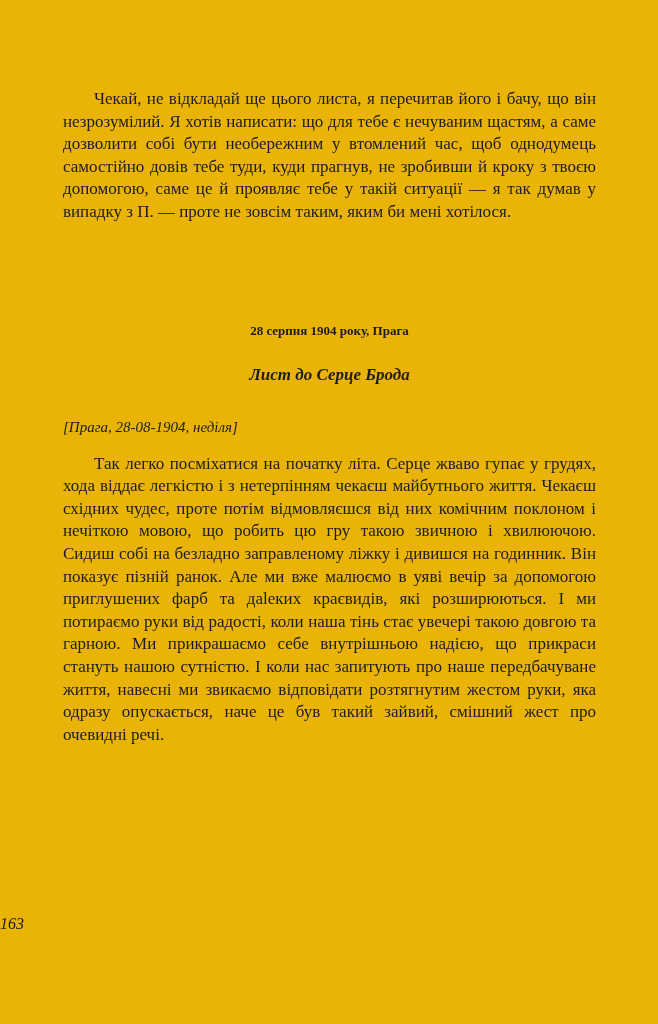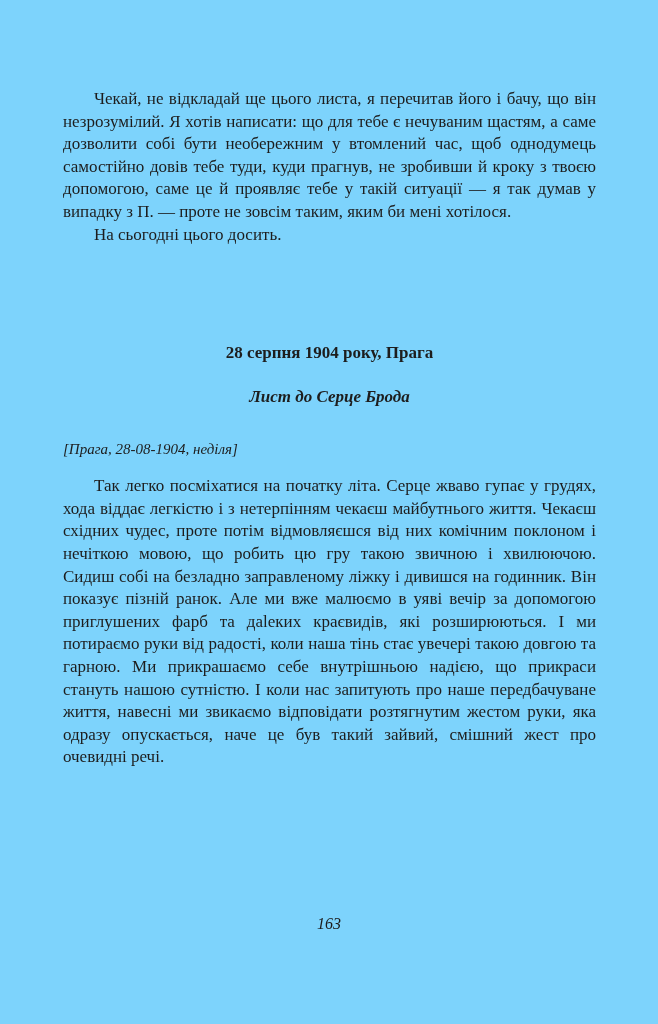--- a/index.html
+++ b/index.html
@@ -4,21 +4,21 @@
 <style>
   html, body {
     margin: 0;
     padding: 0;
     background: #ffffff;
   }
   .book-page {
     position: relative;
     width: 658px;
     height: 1024px;
-    background: #7dd3fc;
+    background: #eab308;
     color: #1d1d1d;
     font-family: "Liberation Serif", "DejaVu Serif", serif;
     box-sizing: border-box;
     overflow: hidden;
   }
   .text-block {
     padding: 88px 62px 0 63px;
   }
   .para {
     margin: 0;
@@ -26,21 +26,21 @@
     line-height: 22.6px;
     text-align: justify;
     text-justify: inter-word;
   }
   .indent {
     text-indent: 31px;
   }
   .heading {
     margin: 96px 0 0 0;
     text-align: center;
-    font-size: 17px;
+    font-size: 13px;
     font-weight: bold;
     line-height: 22px;
   }
   .subheading {
     margin: 22px 0 0 0;
     text-align: center;
     font-size: 17px;
     font-weight: bold;
     font-style: italic;
     line-height: 22px;
@@ -53,32 +53,31 @@
     text-align: left;
   }
   .body-para {
     margin-top: 16px;
   }
   .page-number {
     position: absolute;
     bottom: 91px;
     left: 0;
     right: 0;
-    text-align: center;
+    text-align: left;
     font-style: italic;
     font-size: 16px;
     color: #1d1d1d;
   }
 </style>
 </head>
 <body>
 
 <div class="book-page">
   <div class="text-block">
     <p class="para indent">Чекай, не відкладай ще цього листа, я перечитав його і бачу, що він незрозумілий. Я хотів написати: що для тебе є нечуваним щастям, а саме дозволити собі бути необережним у втомлений час, щоб однодумець самостійно довів тебе туди, куди прагнув, не зробивши й кроку з твоєю допомогою, саме це й проявляє тебе у такій ситуації — я так думав у випадку з П. — проте не зовсім таким, яким би мені хотілося.</p>
-    <p class="para indent">На сьогодні цього досить.</p>
     <h2 class="heading">28 серпня 1904 року, Прага</h2>
     <h3 class="subheading">Лист до Серце Брода</h3>
     <p class="dateline">[Прага, 28-08-1904, неділя]</p>
     <p class="para indent body-para">Так легко посміхатися на початку літа. Серце жваво гупає у грудях, хода віддає легкістю і з нетерпінням чекаєш майбутнього життя. Чекаєш східних чудес, проте потім відмовляєшся від них комічним поклоном і нечіткою мовою, що робить цю гру такою звичною і хвилюючою. Сидиш собі на безладно заправленому ліжку і дивишся на годинник. Він показує пізній ранок. Але ми вже малюємо в уяві вечір за допомогою приглушених фарб та даleких краєвидів, які розширюються. І ми потираємо руки від радості, коли наша тінь стає увечері такою довгою та гарною. Ми прикрашаємо себе внутрішньою надією, що прикраси стануть нашою сутністю. І коли нас запитують про наше передбачуване життя, навесні ми звикаємо відповідати розтягнутим жестом руки, яка одразу опускається, наче це був такий зайвий, смішний жест про очевидні речі.</p>
   </div>
   <div class="page-number">163</div>
 </div>
 
 </body></html>

